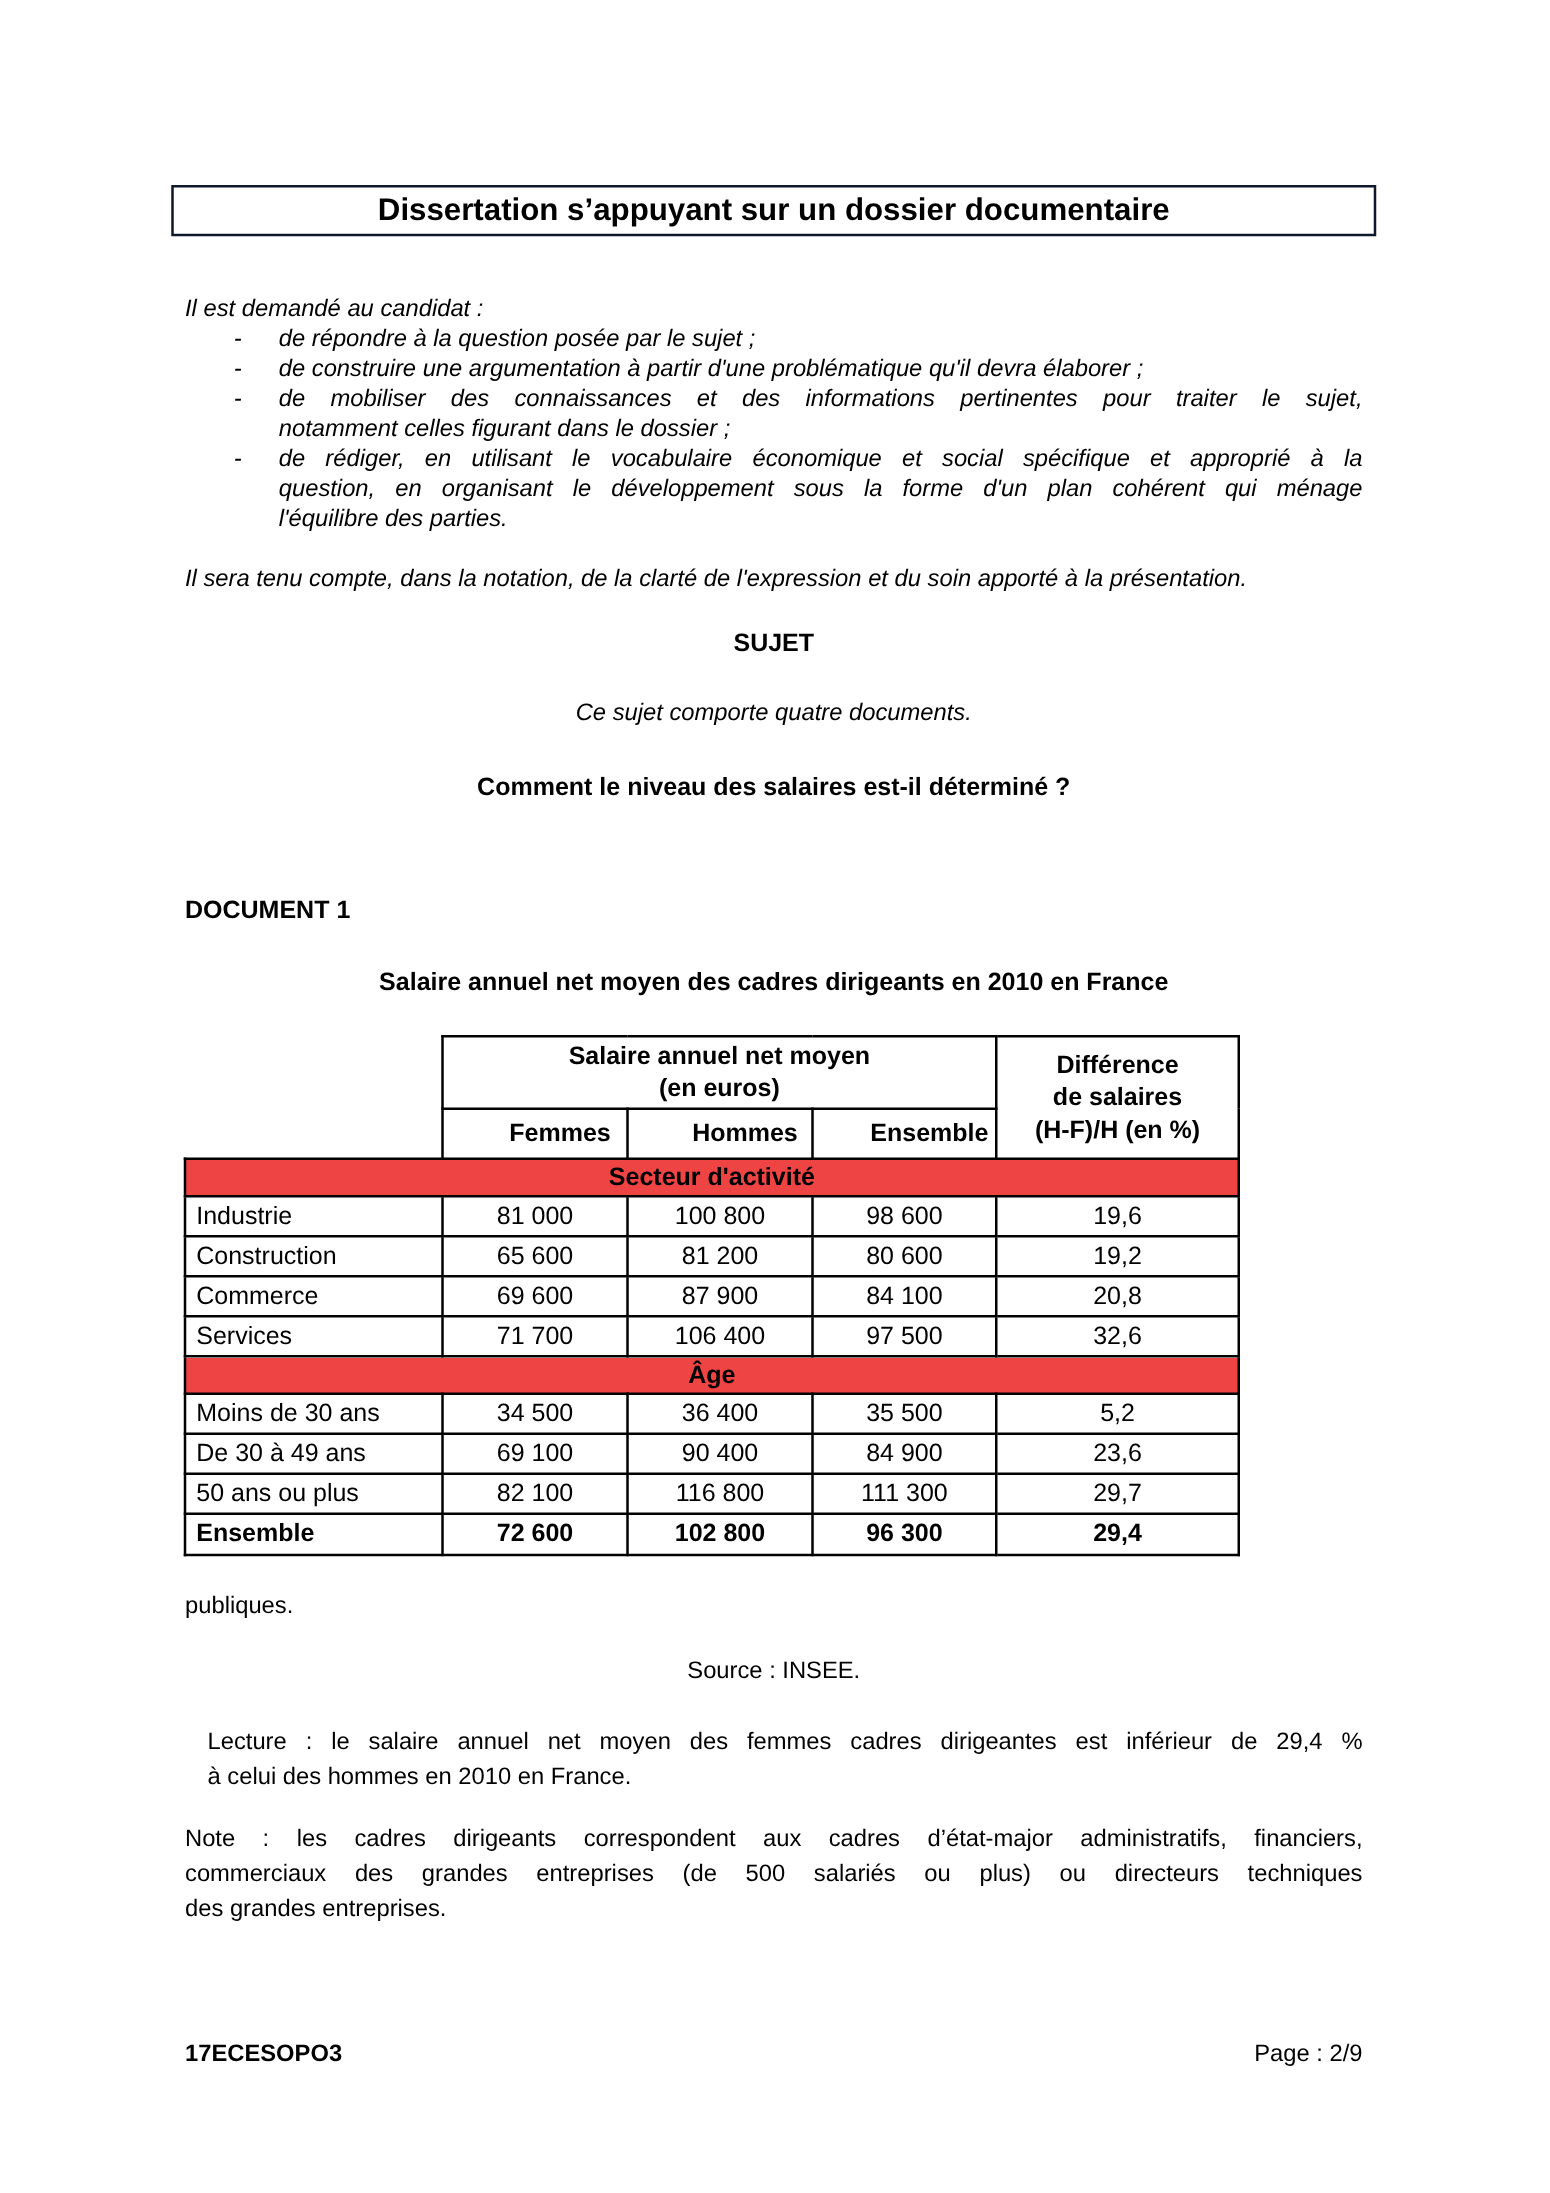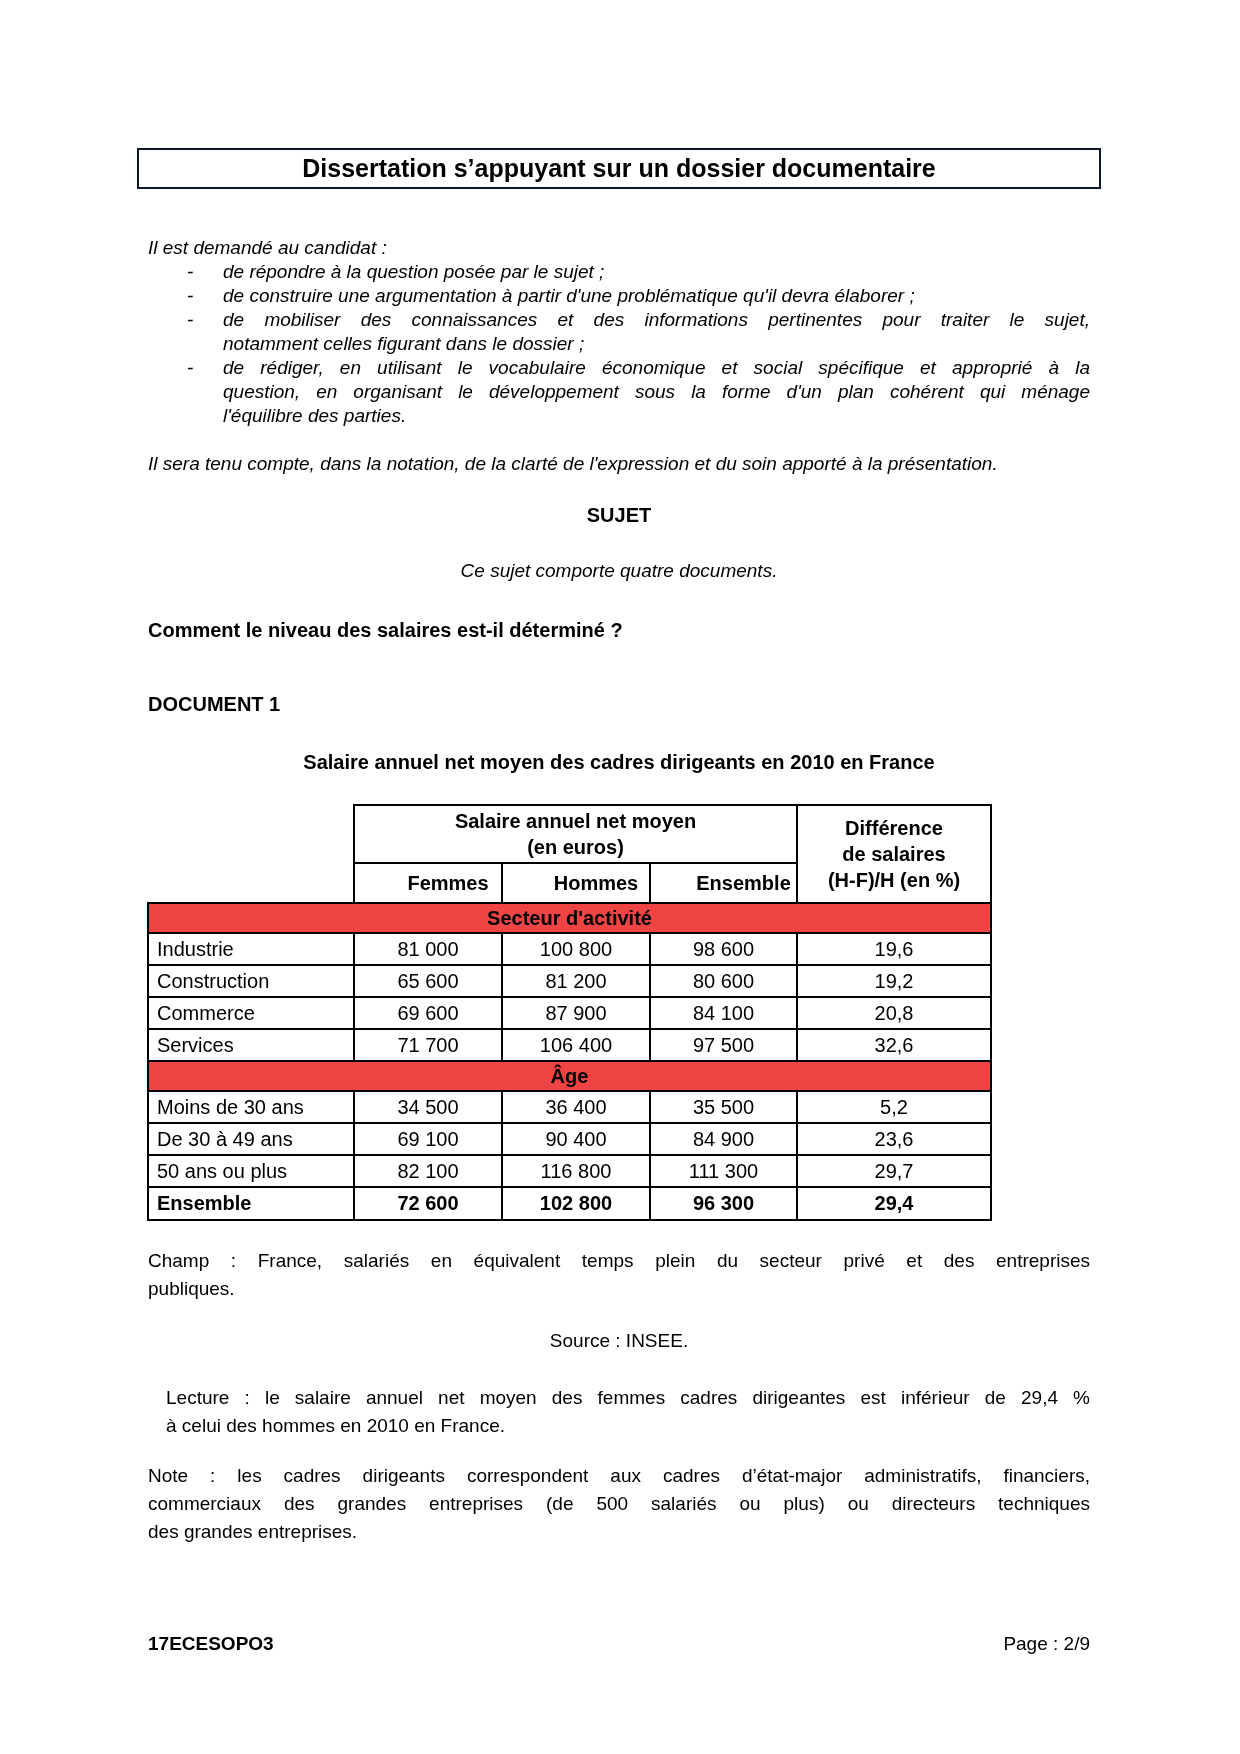--- a/index.html
+++ b/index.html
@@ -62,27 +62,27 @@
   }
   .sujet-intro {
     margin-top: 31px;
     text-align: center;
     font-size: 19px;
     font-style: italic;
     line-height: 24px;
   }
   .sujet-question {
     margin-top: 34px;
-    text-align: left;
+    text-align: center;
     font-size: 20px;
     font-weight: bold;
     line-height: 26px;
   }
   .doc-label {
-    margin-top: 48px;
+    margin-top: 72px;
     font-size: 20px;
     font-weight: bold;
     line-height: 26px;
   }
   .table-title {
     margin-top: 32px;
     text-align: center;
     font-size: 20px;
     font-weight: bold;
     line-height: 26px;
@@ -272,21 +272,20 @@
         <td class="label-cell">Ensemble</td>
         <td>72 600</td>
         <td>102 800</td>
         <td>96 300</td>
         <td>29,4</td>
       </tr>
     </tbody>
   </table>
 
   <div class="champ">
-    <div class="jl">Champ :  France,  salariés  en  équivalent  temps  plein  du  secteur  privé  et  des  entreprises</div>
     <div>publiques.</div>
   </div>
 
   <div class="source-line">Source : INSEE.</div>
 
   <div class="lecture">
     <div class="jl">Lecture : le salaire annuel net moyen des femmes cadres dirigeantes est inférieur de 29,4 %</div>
     <div>à celui des hommes en 2010 en France.</div>
   </div>
 

